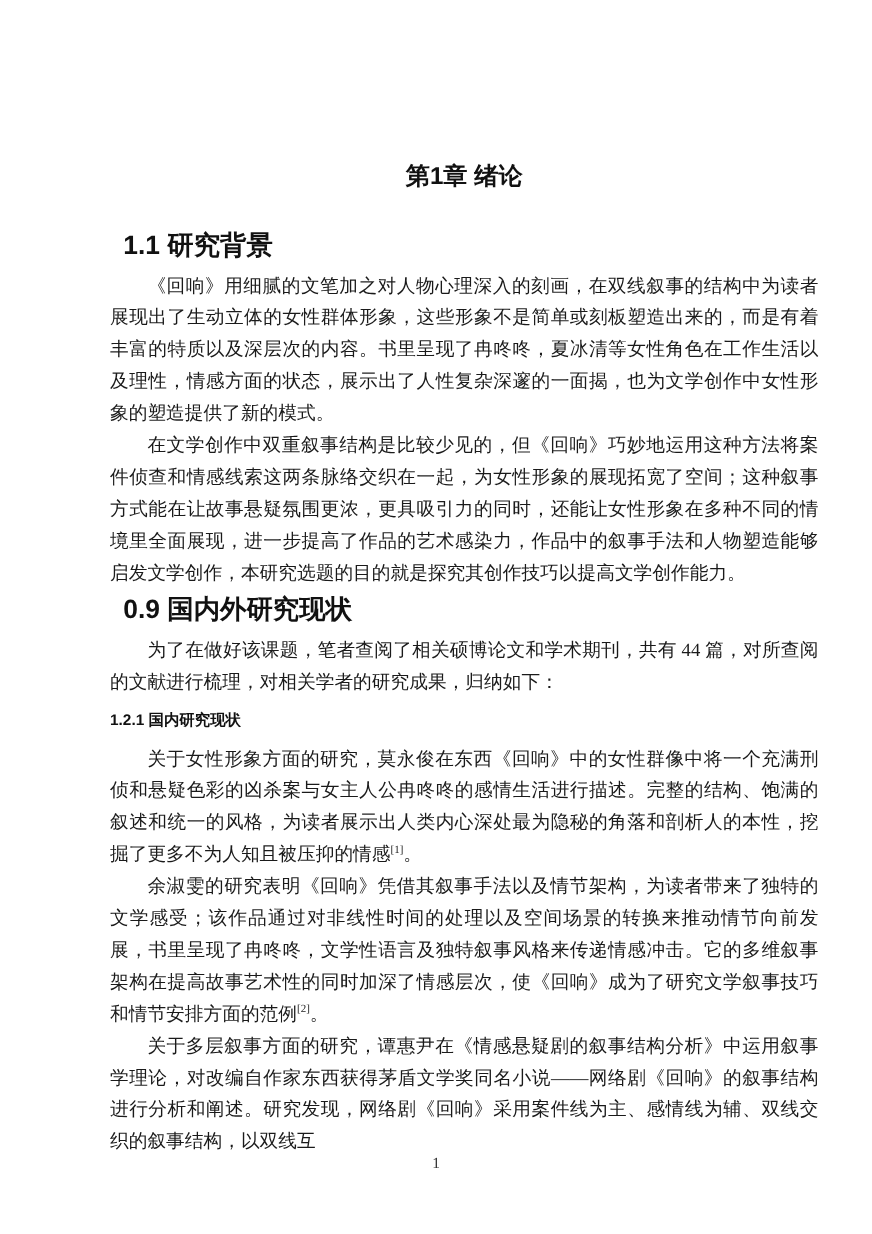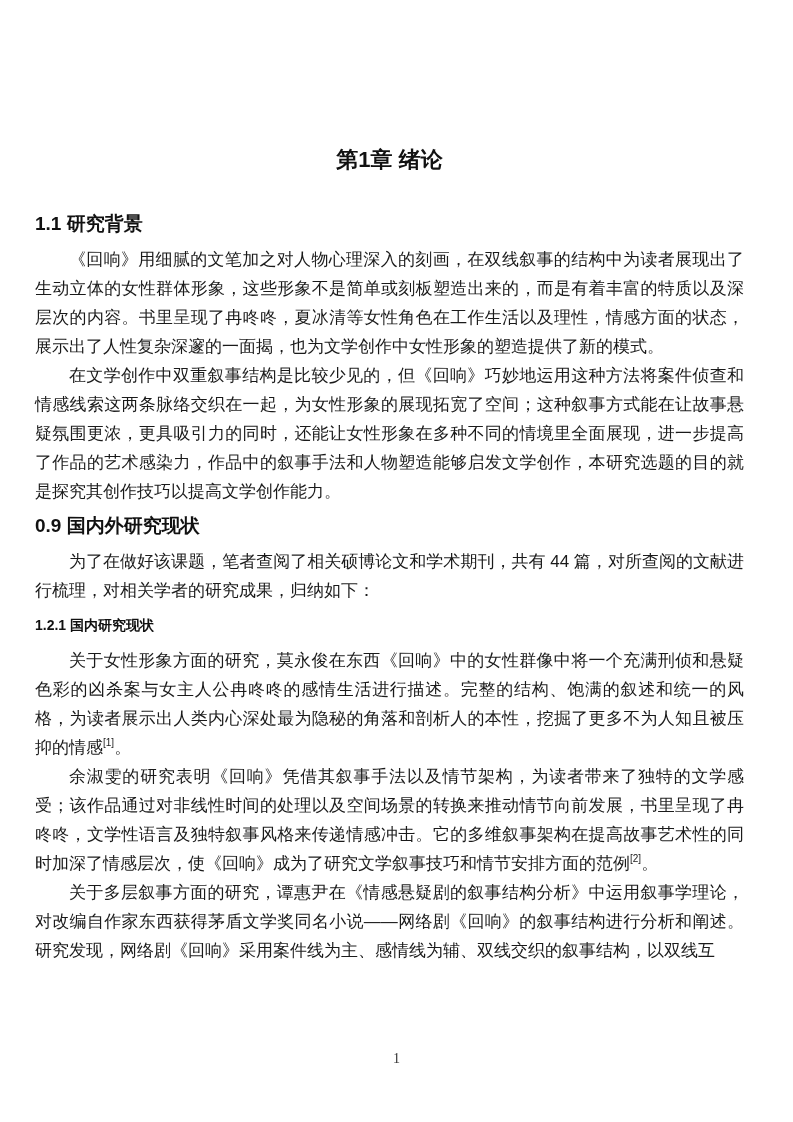--- a/index.html
+++ b/index.html
@@ -7,52 +7,52 @@
     padding: 0;
     background: #ffffff;
   }
   .page {
     position: relative;
     width: 793px;
     height: 1122px;
     margin: 0 auto;
     background: #ffffff;
     box-sizing: border-box;
-    padding: 148px 49px 0 35px;
+    padding: 148px 49px 0 100px;
     color: #1a1a1a;
     overflow: hidden;
   }
   .chapter-title {
     margin: 0 0 38px 0;
     text-align: center;
     font-family: "Liberation Sans", "DejaVu Sans", sans-serif;
     font-weight: bold;
     font-size: 22px;
     line-height: 24px;
     color: #111111;
   }
   .sec-heading {
-    margin: 6px 0 8px 0;
+    margin: 6px 0 8px 12px;
     font-family: "Liberation Sans", "DejaVu Sans", sans-serif;
     font-weight: bold;
-    font-size: 19px;
+    font-size: 24px;
     line-height: 27px;
     color: #111111;
   }
   .subsec-heading {
     margin: 8px 0 8px 0;
     font-family: "Liberation Sans", "DejaVu Sans", sans-serif;
     font-weight: bold;
     font-size: 14px;
     line-height: 25px;
     color: #111111;
   }
   p.body-par {
     margin: 0;
-    font-family: Liberation Sans, sans-serif;
+    font-family: Liberation Serif, serif;
     font-size: 17px;
     line-height: 29px;
     text-align: justify;
     text-indent: 2em;
     color: #1a1a1a;
   }
   p.body-par sup {
     font-size: 10px;
     line-height: 0;
     vertical-align: super;

